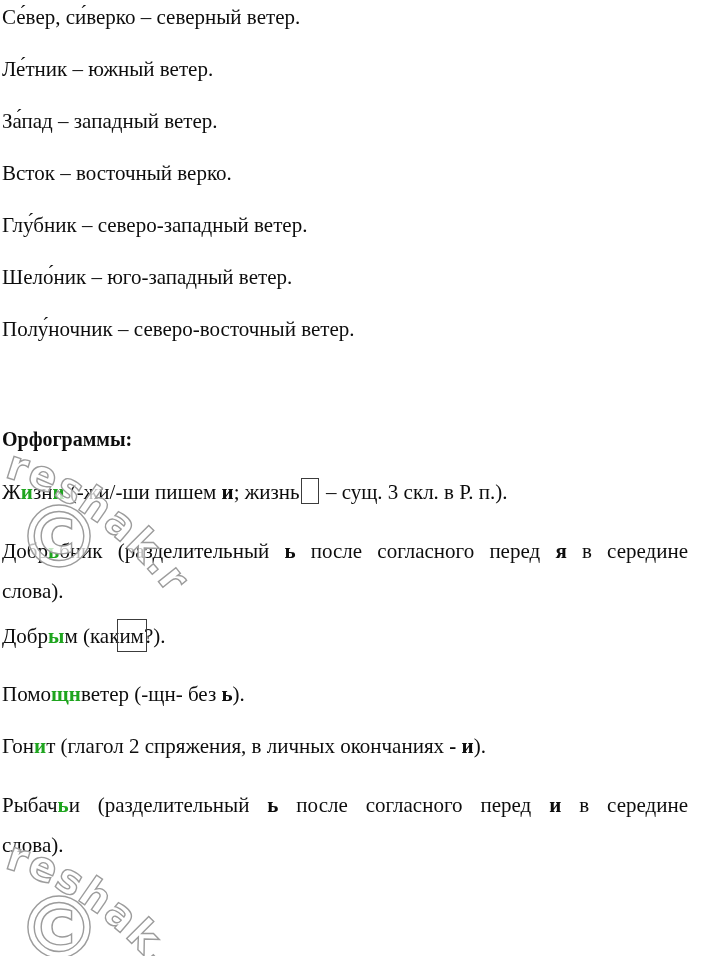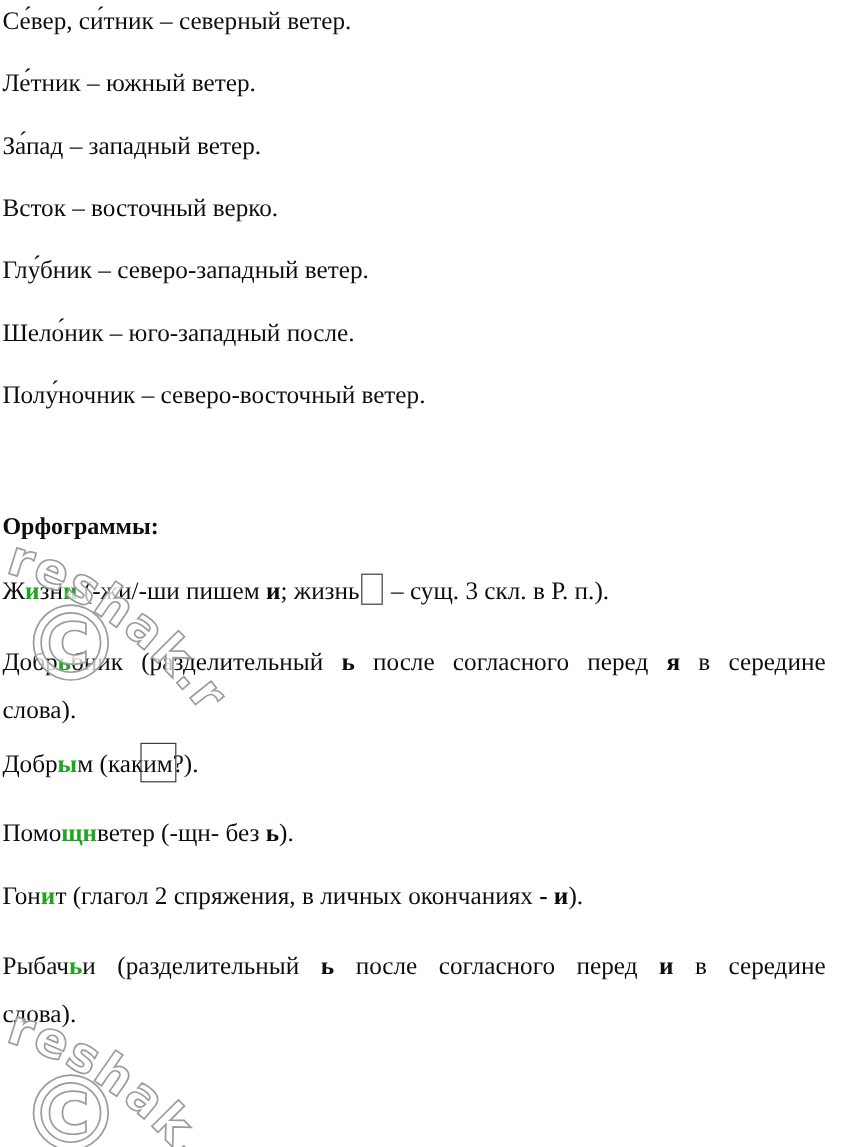--- a/index.html
+++ b/index.html
@@ -78,26 +78,26 @@
   }
   .wm .wm-text { font-size: 41px; letter-spacing: 2px; }
   .wm .wm-copy { font-size: 86px; }
 </style>
 </head>
 <body>
 
 <main class="page">
 
   <section>
-    <p class="line">Се́вер, си́тник – северный ветер.</p>
+    <p class="line">Се́вер, си́верко – северный ветер.</p>
     <p class="line">Ле́тник – южный ветер.</p>
     <p class="line">За́пад – западный ветер.</p>
     <p class="line">Всток – восточный верко.</p>
     <p class="line">Глу́бник – северо-западный ветер.</p>
-    <p class="line">Шело́ник – юго-западный после.</p>
+    <p class="line">Шело́ник – юго-западный ветер.</p>
     <p class="line">Полу́ночник – северо-восточный ветер.</p>
   </section>
 
   <h2 class="ortho-heading">Орфограммы:</h2>
 
   <section>
       <p class="ortho-para"><span>Ж</span><span class="green">и</span><span>зн</span><span class="green">и</span><span> (-жи/-ши пишем </span><span class="bold">и</span><span>; жизнь</span><span class="zero-box"></span><span> – сущ. 3 скл. в Р. п.).</span></p>
       <p class="ortho-para justify mb12 ws1"><span>Добр</span><span class="green">ь</span><span>бник (разделительный </span><span class="bold">ь</span><span> после согласного перед </span><span class="bold">я</span><span> в середине слова).</span></p>
       <p class="ortho-para mb32"><span>Добр</span><span class="green">ы</span><span>м (как</span><span class="boxed">им</span><span>?).</span></p>
       <p class="ortho-para"><span>Помо</span><span class="green">щн</span><span>ветер (-щн- без </span><span class="bold">ь</span><span>).</span></p>

